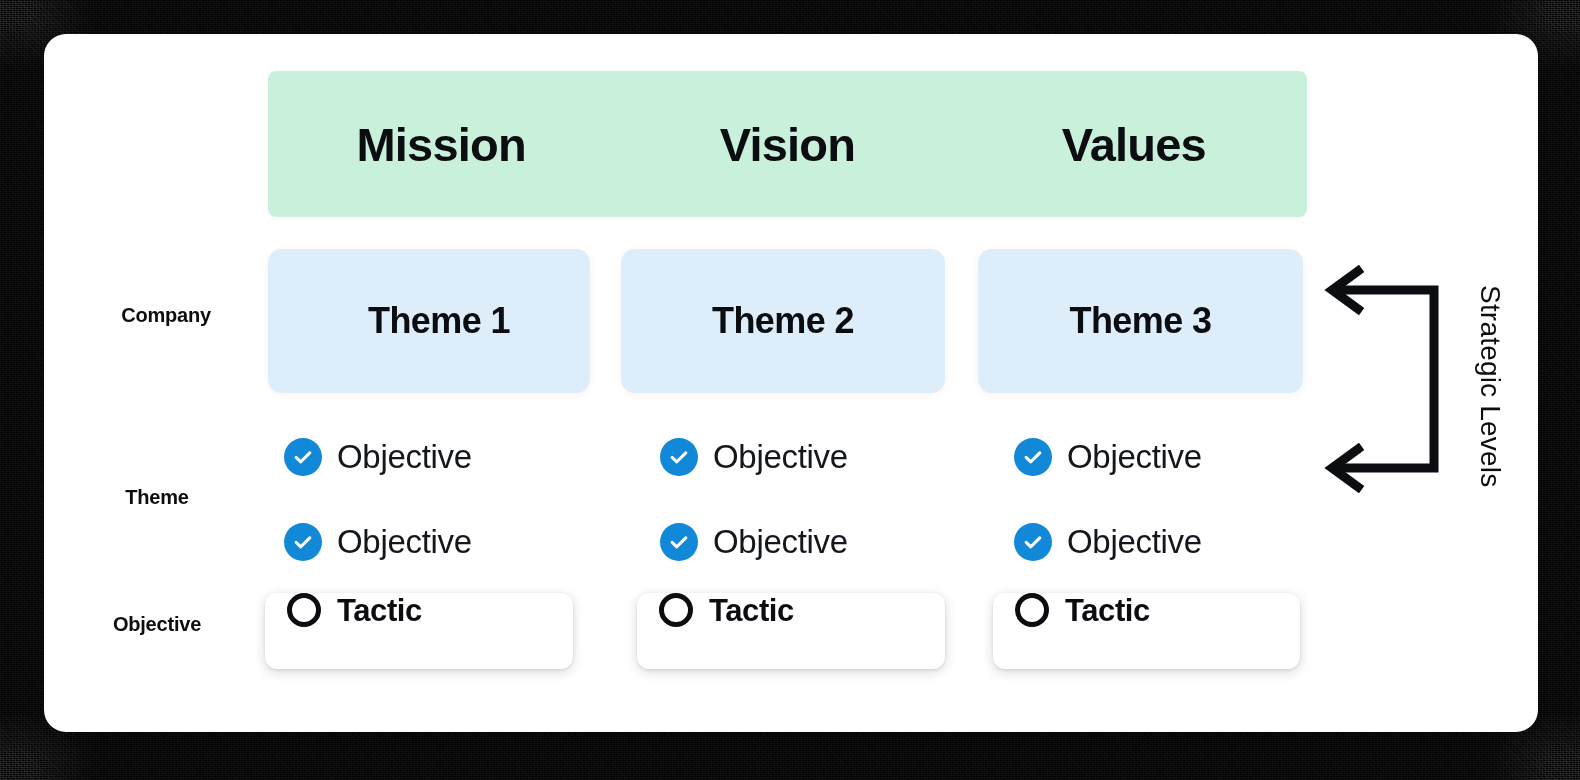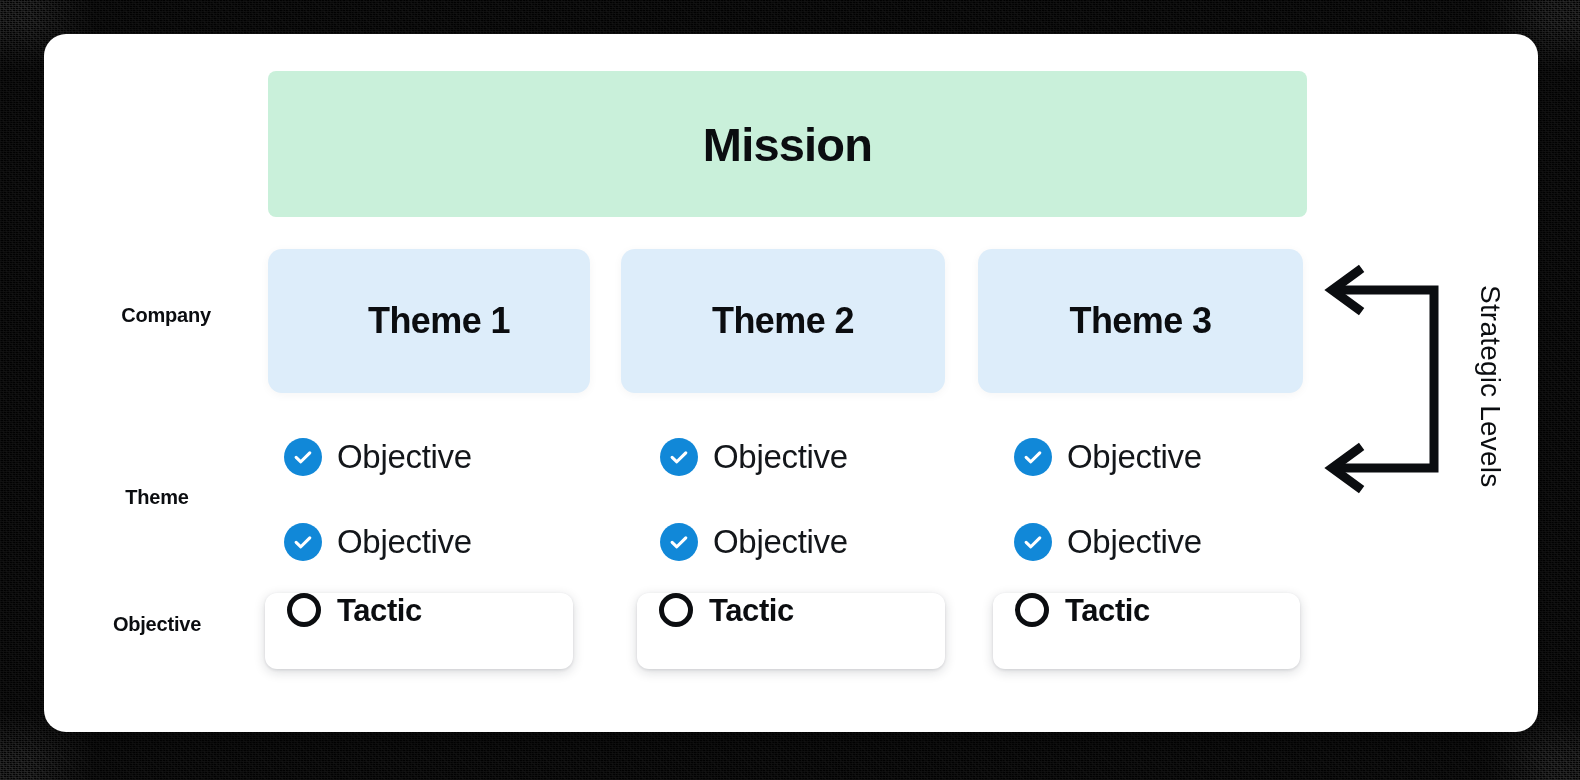--- a/index.html
+++ b/index.html
@@ -189,20 +189,22 @@
 
 <div id="root">
 
   <div id="frame-noise"></div>
   <div id="frame-vignette"></div>
 
   <div id="card">
 
     <div id="mvv-band">
       <div class="mvv-cell">Mission</div>
+      <div class="mvv-cell">Vision</div>
+      <div class="mvv-cell">Values</div>
     </div>
 
     <div class="row-label" style="left:122px; top:281px;">Company</div>
     <div class="row-label" style="left:113px; top:463px;">Theme</div>
     <div class="row-label" style="left:113px; top:590px;">Objective</div>
 
     <div class="theme-box" style="left:224px; width:322px;padding-left:20px;">Theme 1</div>
     <div class="theme-box" style="left:577px; width:324px;">Theme 2</div>
     <div class="theme-box" style="left:934px; width:325px;">Theme 3</div>
 

